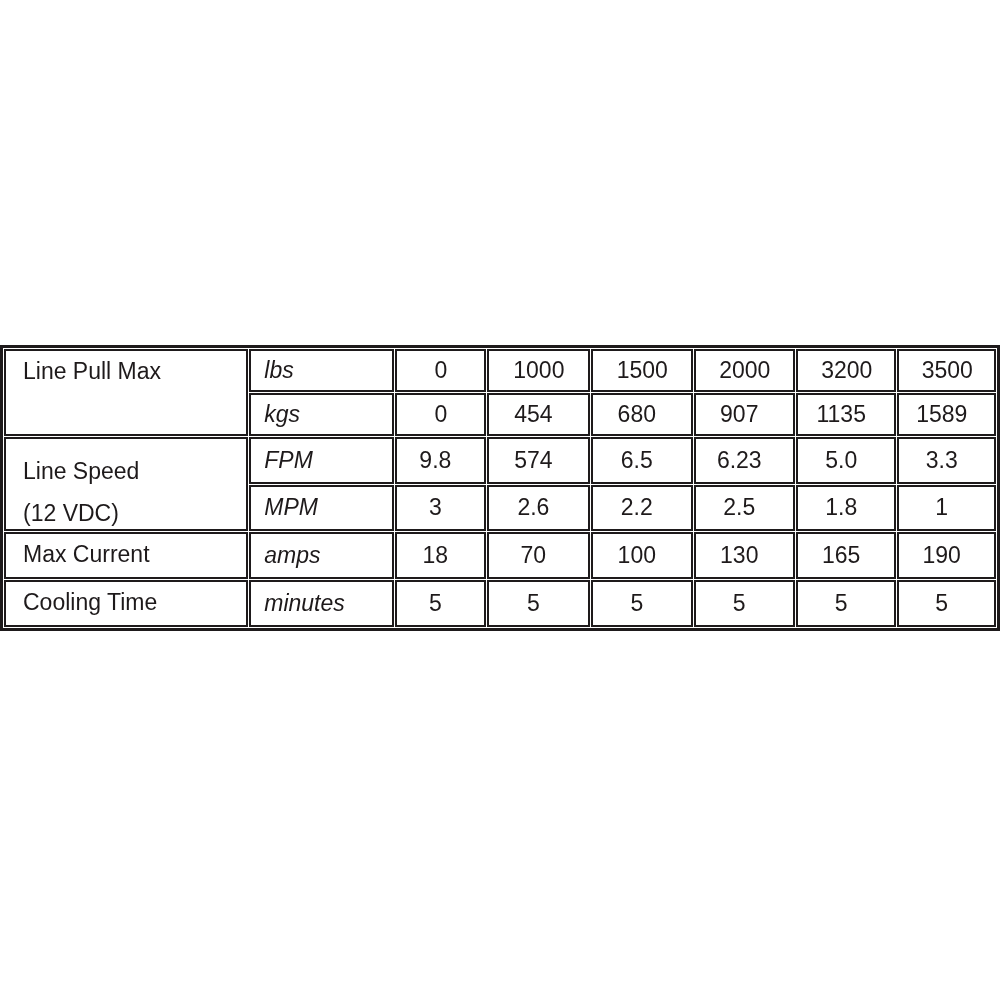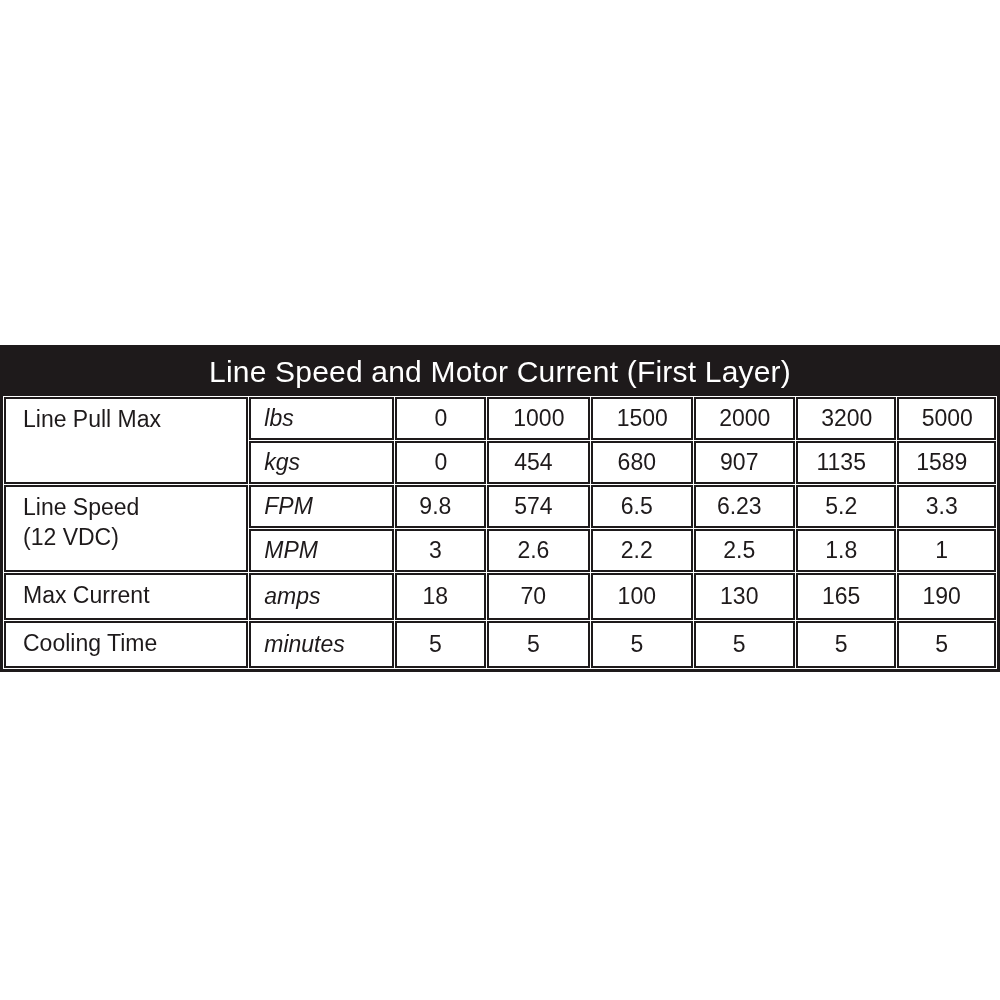--- a/index.html
+++ b/index.html
@@ -51,21 +51,21 @@
     overflow: hidden;
     white-space: nowrap;
   }
   td.c-label {
     text-align: left;
     padding-left: 17px;
     vertical-align: top;
     padding-top: 5px;
     line-height: 30px;
   }
-  td.c-label span { display: block; }
+  td.c-label span { display: block; margin-top: 12px; }
   td.c-unit {
     text-align: left;
     padding-left: 13px;
     vertical-align: middle;
     font-style: italic;
   }
   td.c-num {
     text-align: center;
     padding-right: 11px;
     vertical-align: middle;
@@ -74,21 +74,20 @@
     text-align: center;
     padding-right: 0;
   }
 </style>
 </head>
 <body>
 
 <div class="canvas">
   <div class="spec-block">
 
-    <div class="title-bar">Line Speed and Motor Current (First Layer)</div>
 
     <table class="spec">
       <colgroup>
         <col style="width:24.8%">
         <col style="width:14.7%">
         <col style="width:9.2%">
         <col style="width:10.5%">
         <col style="width:10.3%">
         <col style="width:10.3%">
         <col style="width:10.2%">
@@ -96,21 +95,21 @@
       <tbody>
 
         <tr>
           <td class="c-label" rowspan="2">Line Pull Max</td>
           <td class="c-unit">lbs</td>
           <td class="c-num center">0</td>
           <td class="c-num center">1000</td>
           <td class="c-num center">1500</td>
           <td class="c-num center">2000</td>
           <td class="c-num center">3200</td>
-          <td class="c-num center">5000</td>
+          <td class="c-num center">3500</td>
         </tr>
 
         <tr>
           <td class="c-unit">kgs</td>
           <td class="c-num center">0</td>
           <td class="c-num">454</td>
           <td class="c-num">680</td>
           <td class="c-num">907</td>
           <td class="c-num">1135</td>
           <td class="c-num">1589</td>
@@ -119,21 +118,21 @@
         <tr>
           <td class="c-label" rowspan="2">
             <span>Line Speed</span>
             <span>(12 VDC)</span>
           </td>
           <td class="c-unit">FPM</td>
           <td class="c-num">9.8</td>
           <td class="c-num">574</td>
           <td class="c-num">6.5</td>
           <td class="c-num">6.23</td>
-          <td class="c-num">5.2</td>
+          <td class="c-num">5.0</td>
           <td class="c-num">3.3</td>
         </tr>
 
         <tr>
           <td class="c-unit">MPM</td>
           <td class="c-num">3</td>
           <td class="c-num">2.6</td>
           <td class="c-num">2.2</td>
           <td class="c-num">2.5</td>
           <td class="c-num">1.8</td>

